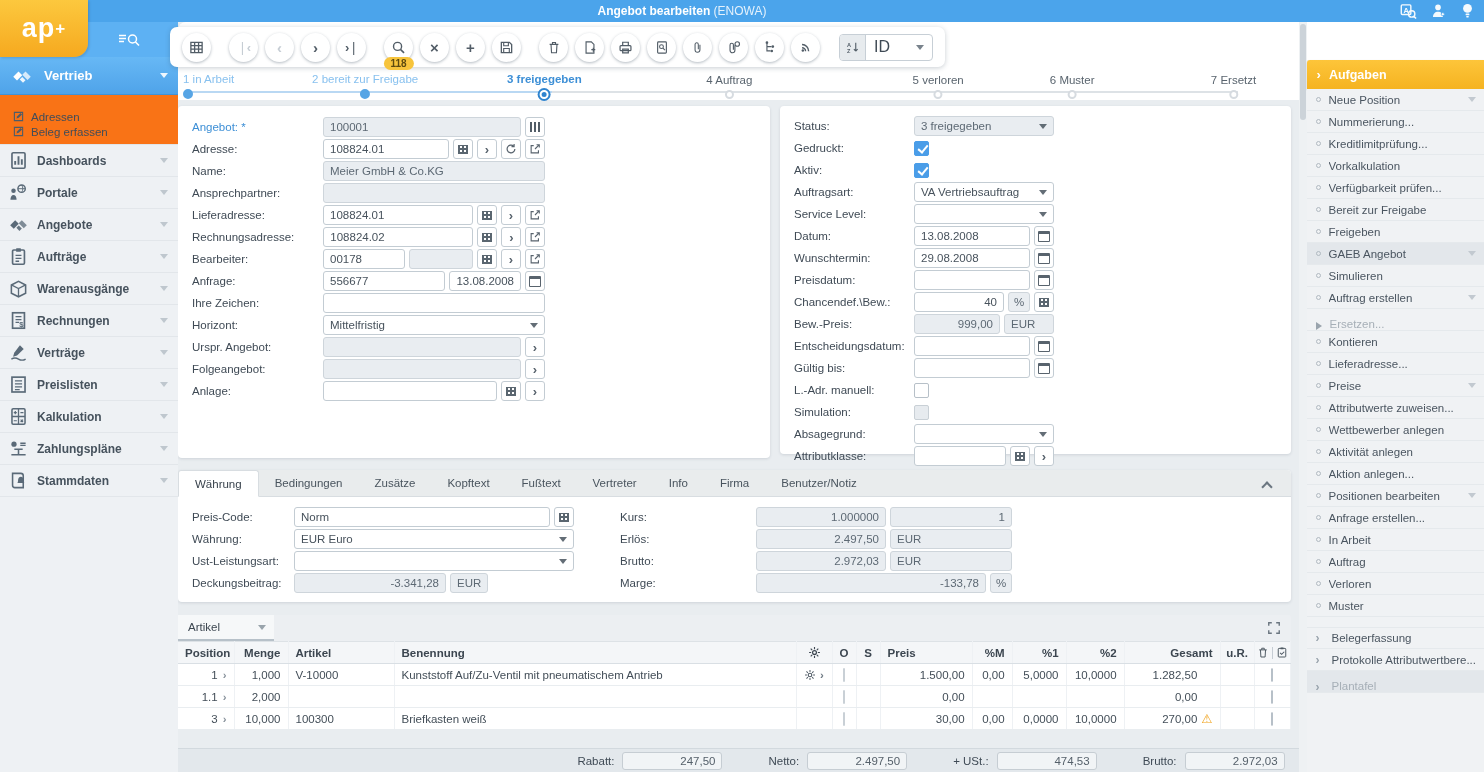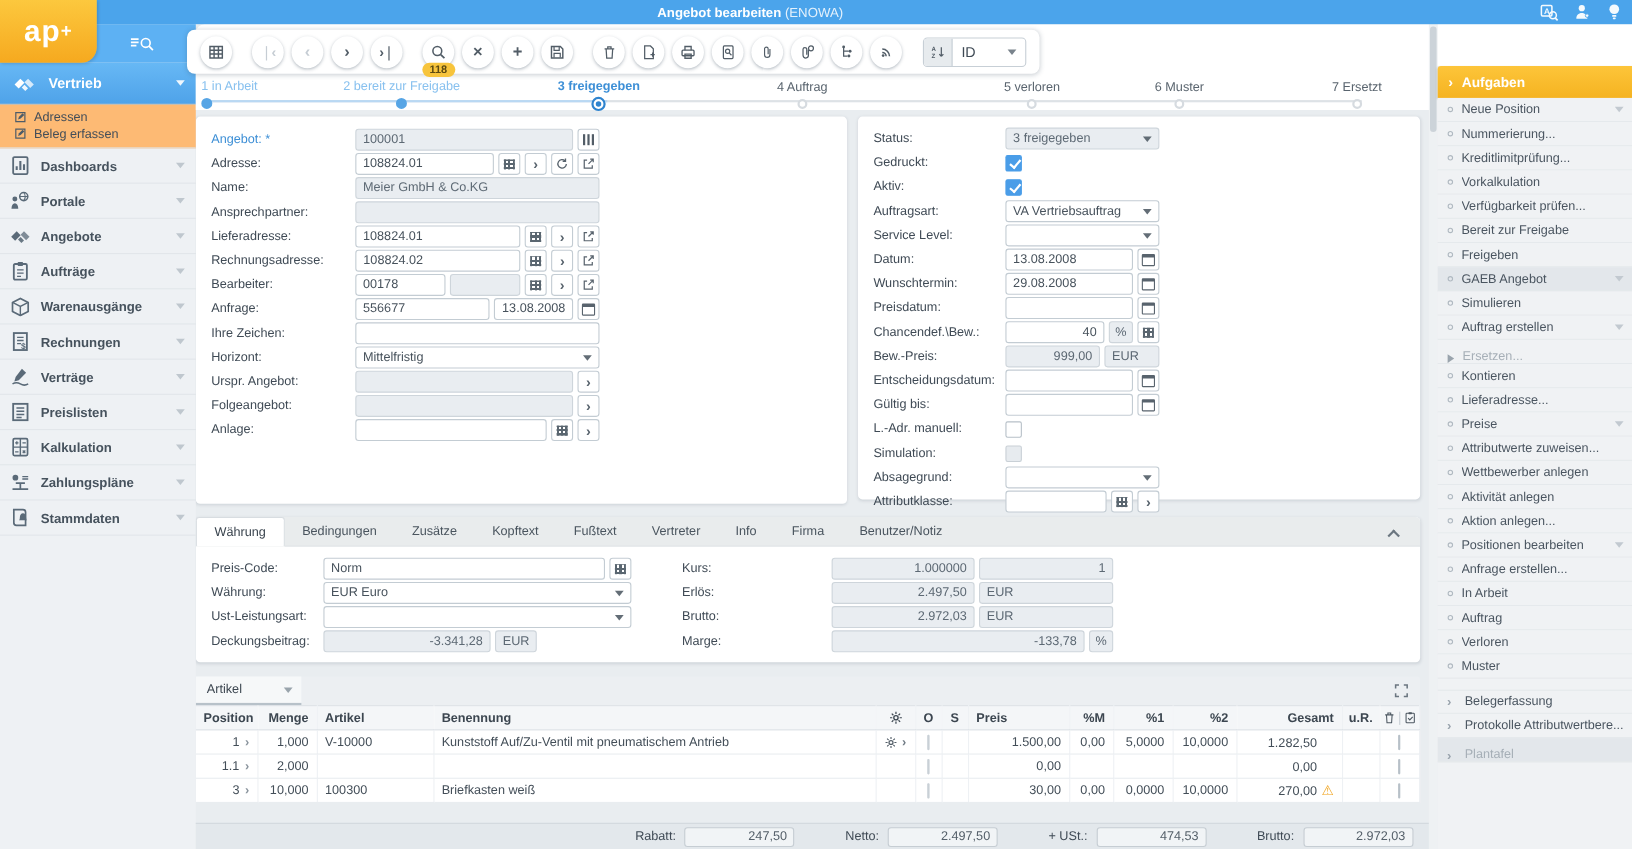--- a/index.html
+++ b/index.html
@@ -21,42 +21,42 @@
 
   
   .cols { position:absolute; top:22px; left:0; right:0; bottom:0; display:flex; }
 
   
   .sidenav { width:178px; flex:0 0 178px; background:#eef1f4; display:flex; flex-direction:column; }
   .nav-search { height:35px; background:#5db1f3; display:flex; align-items:center; justify-content:flex-end; padding-right:38px; color:#fff; }
   .nav-module { height:38px; background:linear-gradient(#67b8f5,#4fa3e9); display:flex; align-items:center; padding:0 10px; color:#fff; border-bottom:1px solid #3e93da; }
   .nav-module .mlabel { font-size:13px; font-weight:700; margin-left:10px; flex:1; }
   .chev-dn { width:0; height:0; border-left:4px solid transparent; border-right:4px solid transparent; border-top:5px solid #fff; opacity:.9; }
-  .nav-quick { padding:4px 0 5px; background:#fdba74; border-bottom:1px solid #e0e5e9; }
+  .nav-quick { padding:14px 0 5px; background:#f97316; border-bottom:1px solid #e0e5e9; }
   .qitem { display:flex; align-items:center; height:15px; padding-left:13px; color:#424d58; cursor:pointer; }
   .qitem svg { color:#4e5c68; margin-right:7px; }
   .gitem { display:flex; align-items:center; height:32px; padding:0 10px 0 9px; border-bottom:1px solid #e2e6ea; color:#3f4b56; cursor:pointer; }
   .gitem svg { color:#5a6a78; margin-right:9px; }
   .gitem .glabel { flex:1; font-size:12px; font-weight:700; color:#46525d; }
   .gitem .chev-dn { border-top-color:#b9c2ca; }
 
   
   .main { flex:1; display:flex; flex-direction:column; min-width:0; }
   .head { background:#fff; height:78px; border-radius:8px 0 0 0; position:relative; flex:0 0 78px; }
   .toolbar { position:absolute; top:5px; left:-8px; height:40px; background:#fff; border-radius:7px; box-shadow:0 1px 5px rgba(40,60,80,.25); display:flex; align-items:center; padding:0 12px; gap:7px; z-index:5; }
   .tbtn { width:29px; height:29px; border-radius:50%; background:#fff; box-shadow:0 1px 3px rgba(40,60,80,.35); display:flex; align-items:center; justify-content:center; color:#525d67; cursor:pointer; position:relative; flex:0 0 auto; }
   .tbtn.dis { color:#c6cdd4; cursor:default; }
   .tbtn .glyph { font-size:15px; line-height:1; font-weight:700; }
   .tbtn .glyph.sm { font-size:13px; letter-spacing:-1px; }
   .tb-gap { width:4px; }
   .badge { position:absolute; top:24px; left:50%; transform:translateX(-50%); background:#f7c43c; color:#5d4a10; font-size:10px; font-weight:700; padding:1px 7px; border-radius:8px; z-index:6; }
   .sortbox { margin-left:12px; height:27px; border:1px solid #c7cfd6; border-radius:4px; display:flex; align-items:stretch; overflow:hidden; background:#fff; }
   .sortbox .seg-icon { width:26px; background:#e7ebee; border-right:1px solid #c7cfd6; display:flex; align-items:center; justify-content:center; color:#525d67; }
   .sortbox .seg-val { width:66px; display:flex; align-items:center; padding:0 8px; gap:6px; cursor:pointer; }
-  .sortbox .seg-val .v { flex:1; font-size:13px; color:#3f4a55; }
+  .sortbox .seg-val .v { flex:1; font-size:16px; color:#3f4a55; }
   .sortbox .chev-dn { border-top-color:#6a7680; }
 
   
   .steps { position:absolute; left:0; right:0; bottom:0; height:32px; }
   .sline { position:absolute; left:8px; right:5.4%; bottom:7px; height:2px; background:#dde2e6; }
   .sline-done { position:absolute; left:8px; width:32.7%; bottom:7px; height:2px; background:#b9d8f3; }
   .steps-items { position:absolute; inset:0; }
   .step { position:absolute; bottom:1px; transform:translateX(-50%); display:flex; flex-direction:column; align-items:center; white-space:nowrap; cursor:pointer; }
   .step:nth-child(1) { left:5px; transform:none; align-items:flex-start; }
   .step:nth-child(2) { left:16.7%; }

